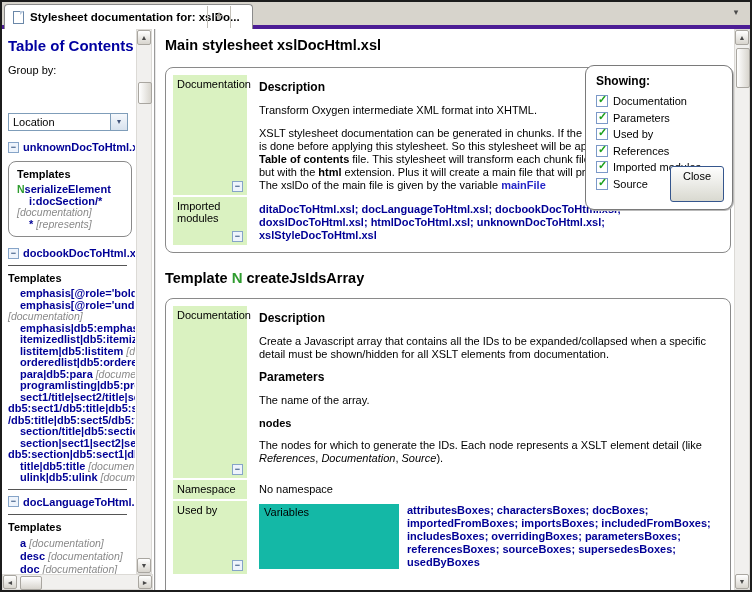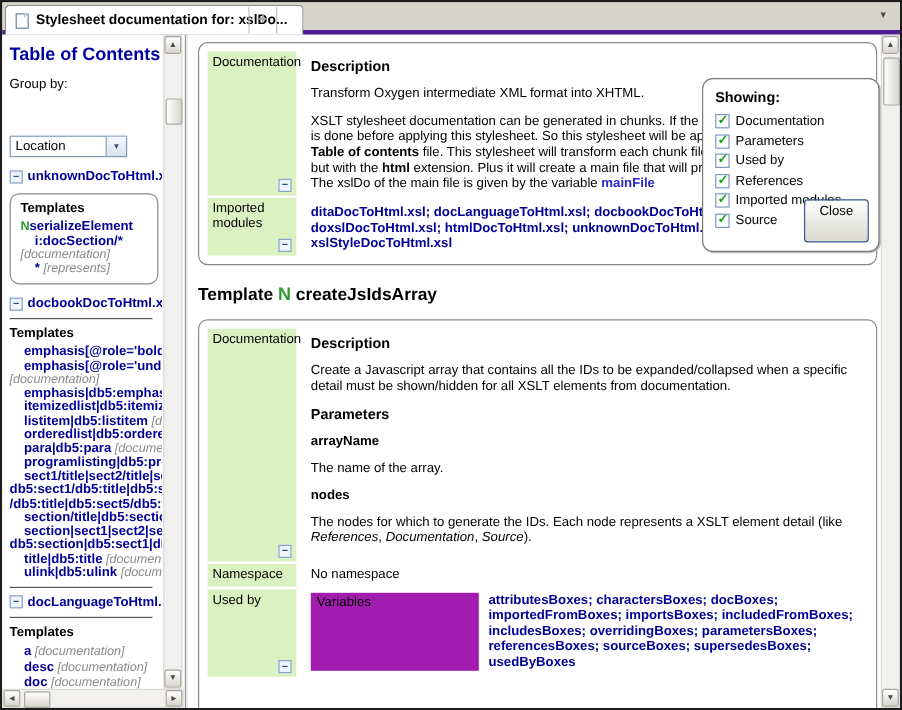--- a/index.html
+++ b/index.html
@@ -28,21 +28,21 @@
   .sb-btn { position:absolute; width:14px; height:15px; background:linear-gradient(#ffffff,#d8d5ce); border:1px solid #a9a6a0; border-radius:2px; font-size:7px; color:#4a4a4a; text-align:center; line-height:14px; }
   .sb-thumb-v { position:absolute; left:1px; width:14px; background:linear-gradient(90deg,#ffffff,#d8d5ce); border:1px solid #a9a6a0; border-radius:2px; }
   .sb-thumb-h { position:absolute; top:1px; height:14px; width:22px; background:linear-gradient(#ffffff,#d8d5ce); border:1px solid #a9a6a0; border-radius:2px; }
   .side-vsb { left:134px; top:0; height:545px; }
   .side-hsb { left:0; top:545px; width:151px; }
   .main-vsb { right:0; top:0; bottom:0; }
 
   
   .toc-title { font-size:15px; font-weight:bold; color:#0000a0; margin:2px 0 10px 0; }
   .groupby-label { font-size:11px; color:#000; margin-bottom:3px; }
-  .combo { width:98px; height:18px; border:1px solid #7f9db9; background:#fff; display:flex; align-items:center; position:relative; margin-bottom:10px;margin-top:37px; }
+  .combo { width:120px; height:18px; border:1px solid #7f9db9; background:#fff; display:flex; align-items:center; position:relative; margin-bottom:10px;margin-top:37px; }
   .combo-value { font-size:11px; padding-left:4px; flex:1; }
   .combo-btn { width:17px; height:16px; background:linear-gradient(#f5f8fc,#d8e2ee); border-left:1px solid #7f9db9; text-align:center; font-size:8px; color:#41537a; line-height:16px; }
   .filelink { display:flex; align-items:center; gap:4px; margin:4px 0 6px 0; }
   .filelink a, .navy { color:#000096; font-weight:bold; font-size:11px; text-decoration:none; }
   .minus { display:inline-block; width:11px; height:11px; border:1px solid #86a4c8; background:#eef4fc; color:#30517e; font-size:9px; font-weight:bold; line-height:9px; text-align:center; flex:none; }
   .tpl-box { width:124px; border:1px solid #8a8a8a; border-radius:8px; padding:6px 6px 6px 8px; margin:8px 0 10px 0; }
   .tpl-head { font-size:11px; font-weight:bold; color:#000; margin-bottom:4px; }
   .green-n { color:#2f9c2f; font-weight:bold; }
   .graytag { color:#8a8a8a; font-style:italic; font-size:10.5px; }
   .tpl-line { font-size:10.5px; line-height:11.5px; margin-left:12px; }
@@ -64,21 +64,21 @@
   .rcell h3 { font-size:12px; font-weight:bold; margin:3px 0 10px 0; }
   .rcell p { margin-bottom:10px; }
   .para-line { white-space:nowrap; }
   .seg-b { font-weight:bold; }
   .seg-i { font-style:italic; }
   .seg-link { color:#2525c8; font-weight:bold; }
   .linktext { color:#000096; font-weight:bold; }
   .subhead { font-size:12px; font-weight:bold; margin:4px 0 10px 0; }
   .pname { font-weight:bold; margin:2px 0 9px 0; }
   .nested { display:flex; margin-bottom:2px; }
-  .ncell { width:140px; flex:none; background:#a21caf; padding:2px 5px; font-size:11px; margin-right:8px; }
+  .ncell { width:140px; flex:none; background:#14b8a6; padding:2px 5px; font-size:11px; margin-right:8px; }
   .nval { flex:1; font-size:11px; line-height:13px; }
 
   
   .showing { position:absolute; left:583px; top:36px; width:148px; height:145px; background:#fff; border:1px solid #7a7a7a; border-radius:9px; z-index:20; box-shadow:1px 1px 0 #b9b9b9; padding:8px 10px; }
   .showing-title { font-size:12px; font-weight:bold; margin-bottom:5px; }
   .chk-row { display:flex; align-items:center; gap:5px; height:16.5px; }
   .chk { width:12px; height:12px; border:1px solid #7b99c8; background:#fff; position:relative; flex:none; }
   .chk .tick { position:absolute; left:1px; top:-3px; color:#1da11d; font-size:11px; font-weight:bold; }
   .chk-label { font-size:11px; }
   .close-btn { position:absolute; right:8px; bottom:7px; width:54px; height:36px; border:1px solid #35568d; border-radius:3px; background:linear-gradient(#fefefe,#d9d9d0); font-size:11px; text-align:center; line-height:18px; }
@@ -189,20 +189,21 @@
     </div>
     <div class="sb-h side-hsb">
       <div class="sb-btn" style="left:0;top:0;height:14px;">◄</div>
       <div class="sb-thumb-h" style="left:17px;"></div>
       <div class="sb-btn" style="right:0;top:0;height:14px;">►</div>
     </div>
 
     <div class="divider"></div>
 
     <div class="main">
+      <h1 class="mainhead">Main stylesheet xslDocHtml.xsl</h1>
 
       <div class="docbox">
         <div class="docrow">
           <div class="gcell">
             <span class="lbl">Documentation</span>
             <span class="minus">−</span>
           </div>
           <div class="rcell">
             <h3>Description</h3>
             <p>Transform Oxygen intermediate XML format into XHTML.</p>
@@ -229,21 +230,20 @@
       <div class="docbox" style="min-height:400px;">
         <div class="docrow">
           <div class="gcell">
             <span class="lbl">Documentation</span>
             <span class="minus">−</span>
           </div>
           <div class="rcell">
             <h3>Description</h3>
             <p style="width:470px;">Create a Javascript array that contains all the IDs to be expanded/collapsed when a specific detail must be shown/hidden for all XSLT elements from documentation.</p>
             <div class="subhead">Parameters</div>
-            <div class="pname">arrayName</div>
             <p>The name of the array.</p>
             <div class="pname">nodes</div>
             <p style="width:470px;"><span>The nodes for which to generate the IDs. Each node represents a XSLT element detail (like </span><span class="seg-i">References</span><span>, </span><span class="seg-i">Documentation</span><span>, </span><span class="seg-i">Source</span><span>).</span></p>
           </div>
         </div>
         <div class="docrow">
           <div class="gcell">
               <span class="lbl">Namespace</span>
             </div>
           <div class="rcell">No namespace</div>

